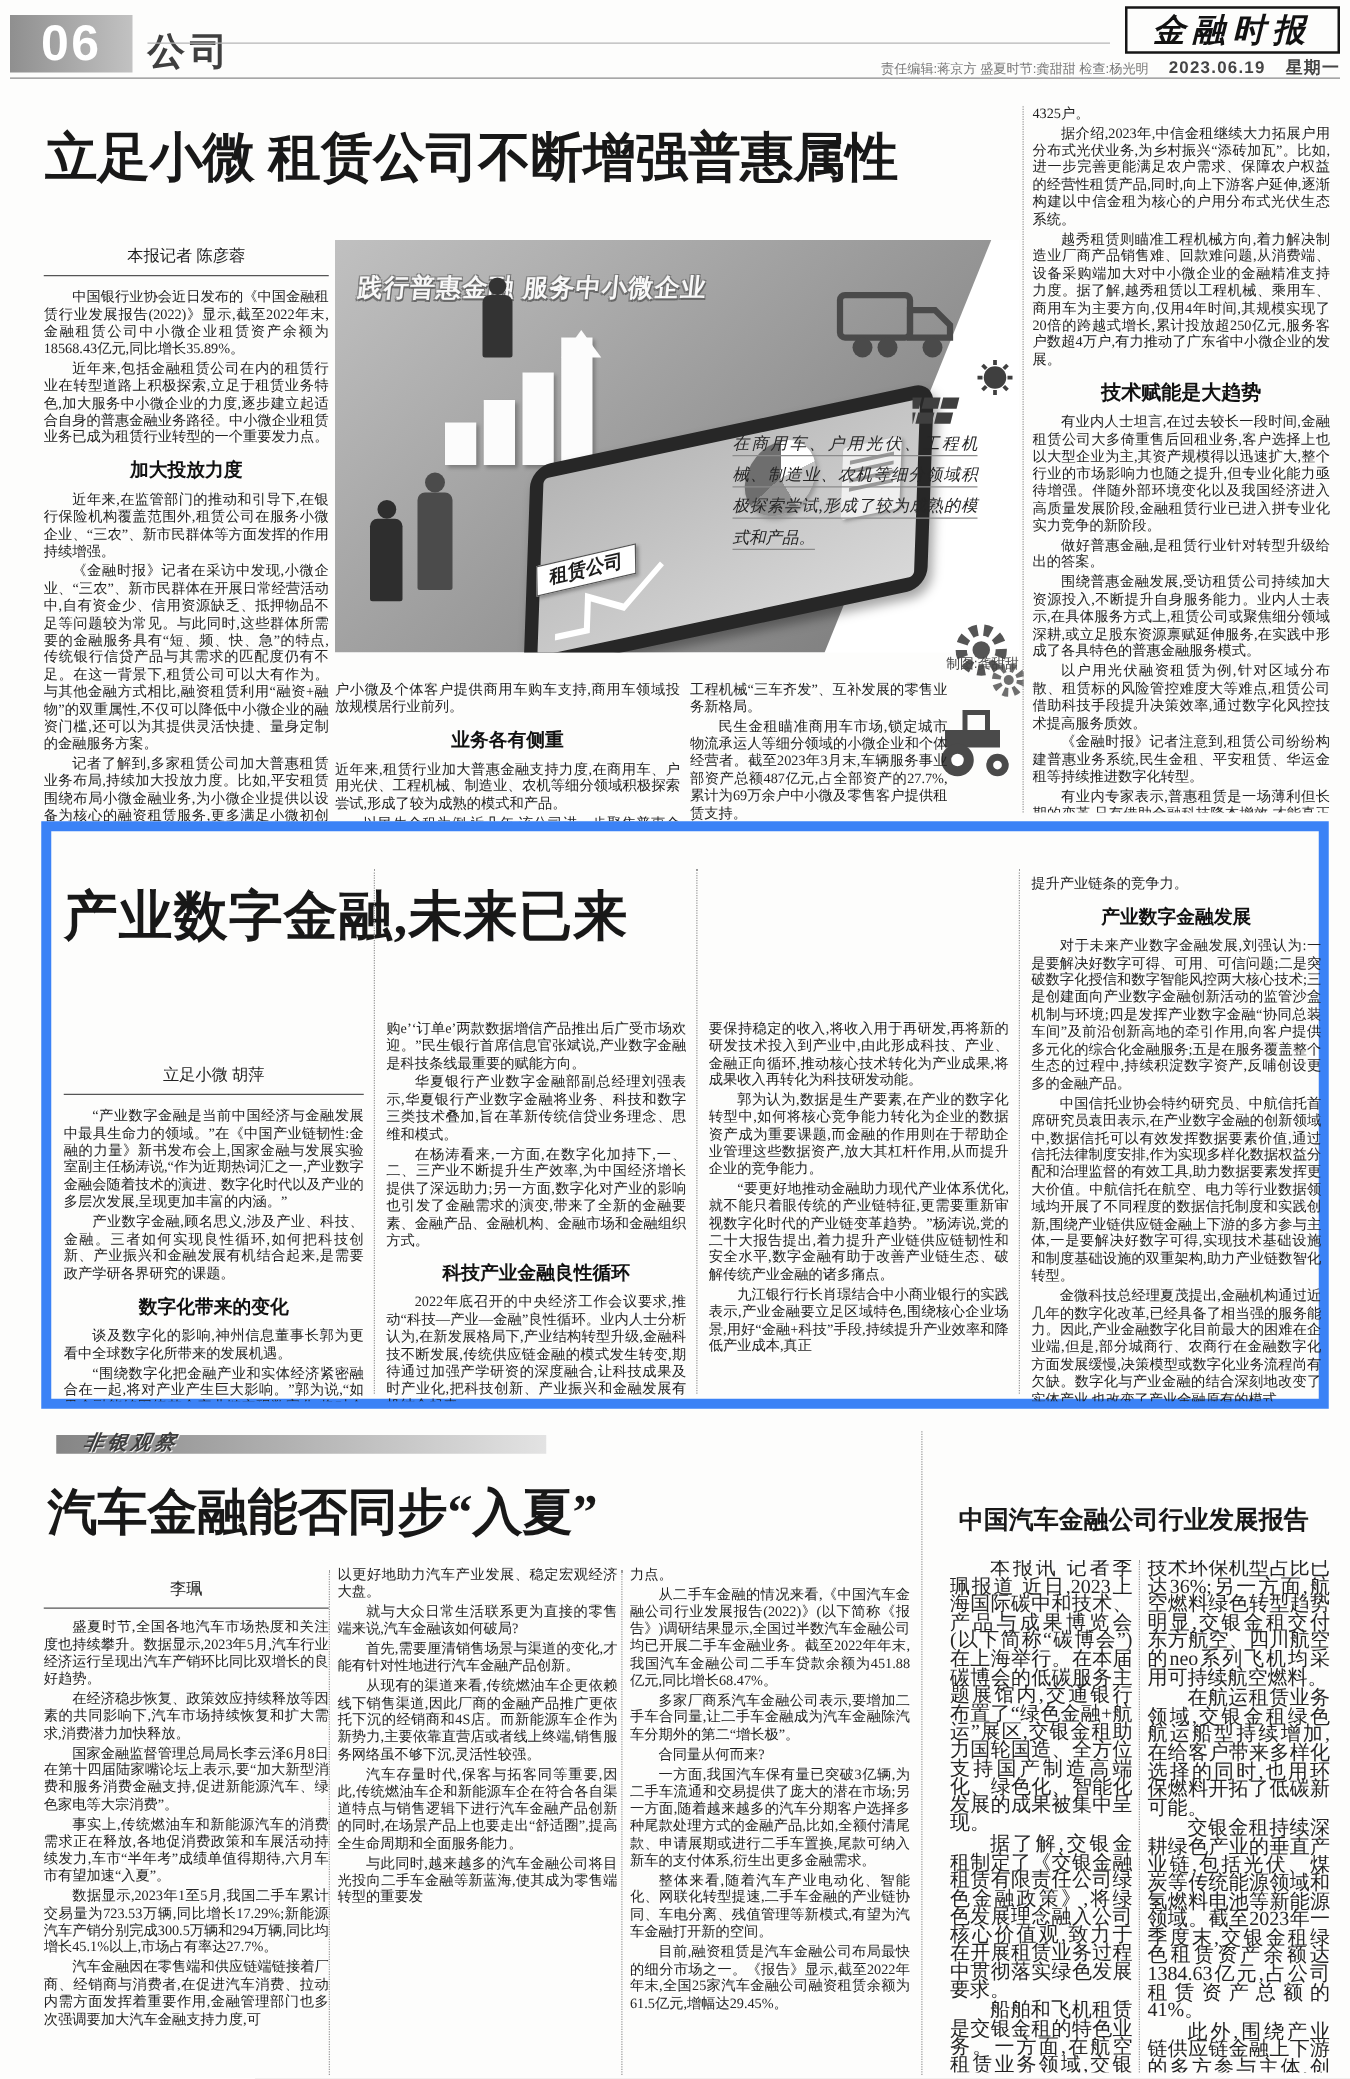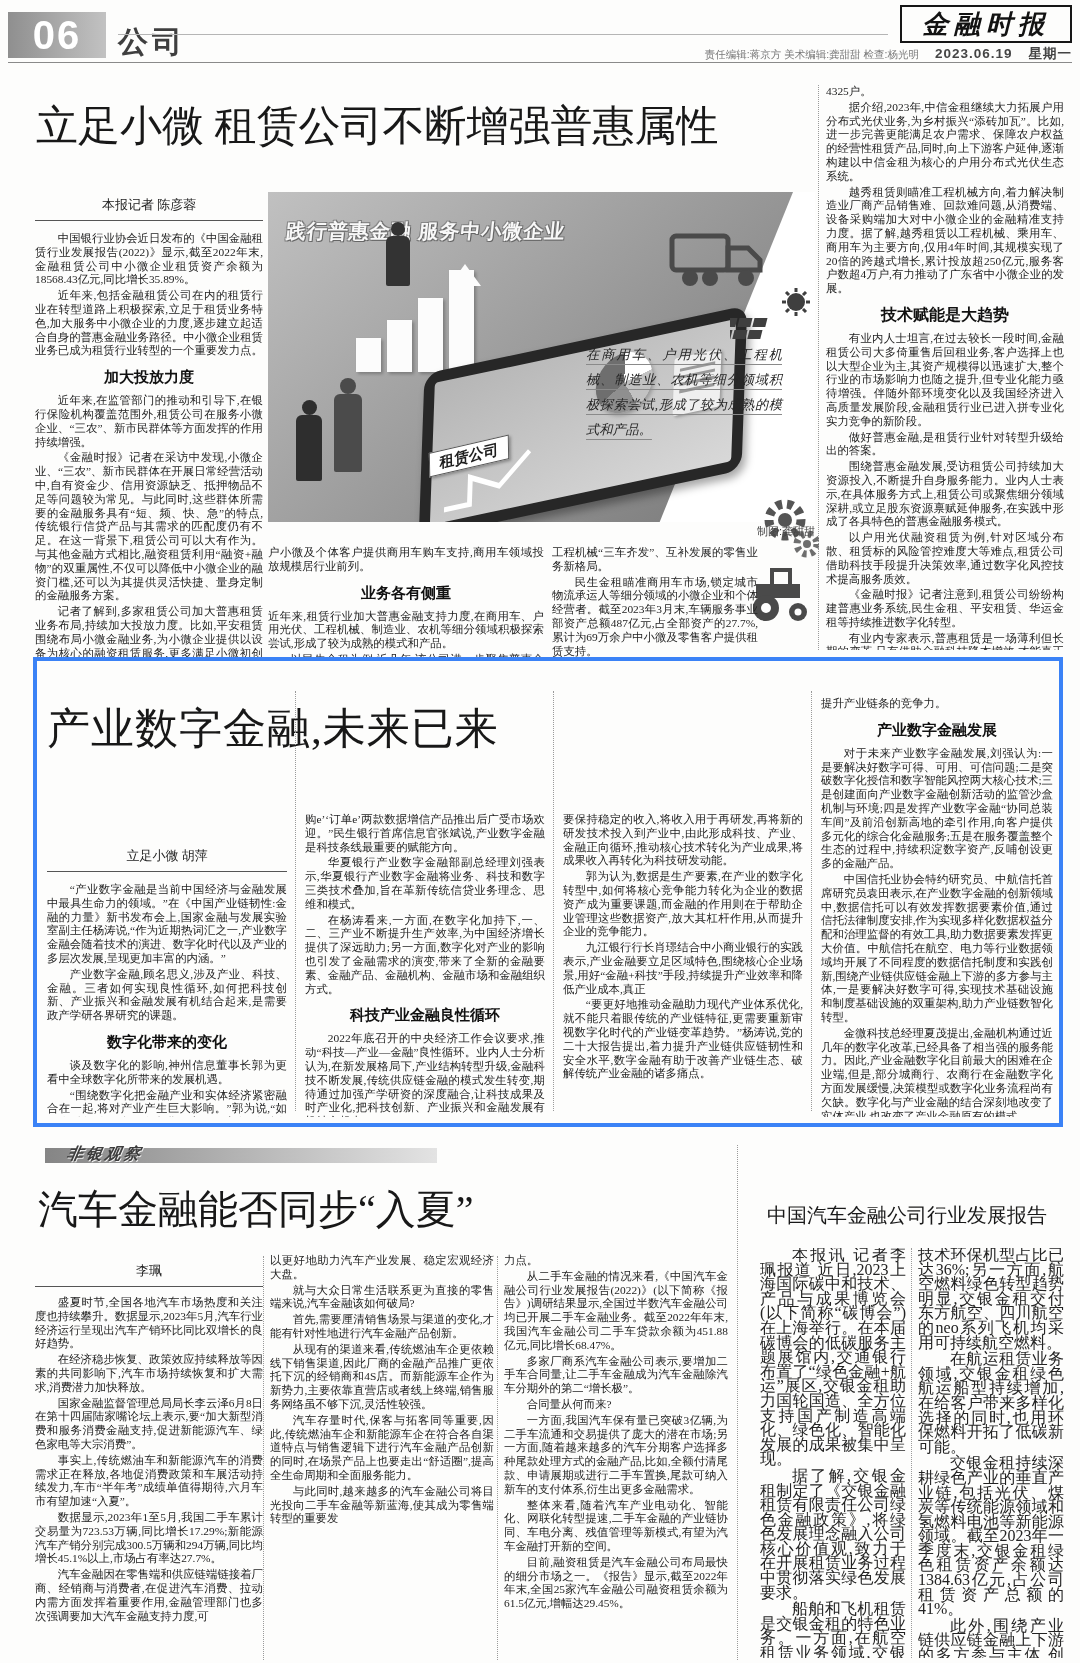--- a/index.html
+++ b/index.html
@@ -18,21 +18,21 @@
 .meta .eds{font:10.5px "Liberation Sans",sans-serif;color:#777}
 .meta .dt,.meta .wd{font:bold 13.5px "Liberation Sans",sans-serif;color:#444;letter-spacing:1px}
 .hrule{left:8px;top:62px;width:1064px;height:0;border-top:1.5px solid #8a8a8a}
 
 .col{font-size:11.4px;line-height:13.8px;text-align:justify;color:#232323;overflow:hidden}
 .col p{text-indent:2em;margin:0 0 2px 0}
 .cont0 p:first-child{text-indent:0}
 h3.sub{font:bold 15px/20px "Liberation Sans",sans-serif;color:#111;text-align:center;margin:9px 0 7px}
 .byline{display:block;text-align:center;font:13px/18px "Liberation Serif",serif;color:#222;
   border-bottom:1.5px solid #555;padding-bottom:6px}
-.headline{font-family:"Liberation Serif",serif;font-weight:400;color:#181818;white-space:nowrap}
+.headline{font-family:"Liberation Serif",serif;font-weight:700;color:#181818;white-space:nowrap}
 .vsep{border-left:1px dotted #9a9a9a;width:0}
 
 .illus{left:268px;top:192px;width:547px;height:330px;overflow:hidden;background:#fff}
 .illus-bg{position:absolute;left:-140px;top:0;width:665px;height:330px;transform:skewX(-22deg);transform-origin:top left;
   background:linear-gradient(125deg,#cccccc 0%,#a3a3a3 55%,#828282 100%)}
 .slogan{position:absolute;left:18px;top:26px;width:360px;font:bold 20px/26px "Liberation Sans",sans-serif;letter-spacing:1px;
   color:#f8f8f8;text-shadow:1px 1px 0 #666,-1px -1px 0 #888,1px -1px 0 #777,-1px 1px 0 #777;transform:skewX(-6deg)}
 .tablet{position:absolute;left:150px;top:150px;width:330px;height:160px;background:#272727;border-radius:16px;
   transform:rotate(-12deg) skewX(-14deg);box-shadow:4px 6px 8px rgba(0,0,0,.35);padding:11px}
 .screen{width:100%;height:100%;background:linear-gradient(160deg,#b5b5b5,#d8d8d8);border-radius:4px;position:relative;overflow:hidden}
@@ -47,40 +47,40 @@
 .person{position:absolute}
 .person .hd{display:block;border-radius:50%;margin:0 auto}
 .person .bd{display:block;border-radius:6px 6px 2px 2px}
 .tagchip{position:absolute;left:160px;top:252px;background:#fff;border:1px solid #555;padding:1px 10px;
   font:bold 15px/20px "Liberation Sans",sans-serif;color:#1d1d1d;transform:rotate(-13deg) skewX(-12deg);box-shadow:2px 2px 3px rgba(0,0,0,.3)}
 .caption{position:absolute;left:318px;top:150px;width:196px;font:italic 13.2px/25px "Liberation Serif",serif;color:#262626;
   text-align:justify;text-decoration:underline;text-underline-offset:5px;text-decoration-color:#8a8a8a}
 .icn{position:absolute}
 .credit{font:11px/14px "Liberation Sans",sans-serif;color:#444;text-align:right}
 
-.redbox{left:33px;top:657px;width:1030px;height:470px;border:4px solid #3b82f6;background:#fdfdfc}
+.redbox{left:33px;top:657px;width:1030px;height:470px;border:8px solid #3b82f6;background:#fdfdfc}
 .f-headline{left:10px;top:39px;font-size:43px;letter-spacing:1px}
 
 .ribbon{left:45px;top:1148px;width:392px;height:15px;background:linear-gradient(90deg,#858585,#e3e3e3)}
 .ribbon span{position:relative;top:-4px;left:22px;font:italic bold 16px "Liberation Sans",sans-serif;color:#3d3d3d;
   letter-spacing:3px;transform:skewX(-10deg);display:inline-block;text-shadow:1px 1px 0 #f2f2f2}
 .g-headline{font-size:20px;text-align:center;white-space:nowrap}
 .gcol{font-size:16px;line-height:14.6px}
 </style>
 </head>
 <body>
 
 <div class="page">
 
   <div class="abs pagenum">06</div>
   <div class="abs section">公司</div>
   <div class="abs hline1"></div>
   <div class="abs logo">金融时报</div>
   <div class="abs meta">
-    <span class="eds">责任编辑:蒋京方 美术编辑:龚甜甜 检查:杨光明</span>
+    <span class="eds">责任编辑:蒋京方 盛夏时节:龚甜甜 检查:杨光明</span>
     <span class="dt">2023.06.19</span>
     <span class="wd">星期一</span>
   </div>
   <div class="abs hrule"></div>
 
   <div class="abs headline" style="left:36px;top:98px;font-size:42px">立足小微 租赁公司不断增强普惠属性</div>
   <div class="abs" style="left:35px;top:196px;width:228px">
     <span class="byline">本报记者 陈彦蓉</span>
   </div>
   <div class="abs col" style="left:35px;top:232px;width:228px;height:456px">
@@ -240,22 +240,22 @@
       <h3 class="sub">科技产业金融良性循环</h3>
       <div>
           <p>2022年底召开的中央经济工作会议要求,推动“科技—产业—金融”良性循环。业内人士分析认为,在新发展格局下,产业结构转型升级,金融科技不断发展,传统供应链金融的模式发生转变,期待通过加强产学研资的深度融合,让科技成果及时产业化,把科技创新、产业振兴和金融发展有机结合起来。</p>
         </div>
     </div>
     <div class="abs vsep" style="left:516px;top:30px;height:420px"></div>
     <div class="abs col" style="left:526px;top:152px;width:240px;height:304px">
       <div class="cont0">
           <p>要保持稳定的收入,将收入用于再研发,再将新的研发技术投入到产业中,由此形成科技、产业、金融正向循环,推动核心技术转化为产业成果,将成果收入再转化为科技研发动能。</p>
           <p>郭为认为,数据是生产要素,在产业的数字化转型中,如何将核心竞争能力转化为企业的数据资产成为重要课题,而金融的作用则在于帮助企业管理这些数据资产,放大其杠杆作用,从而提升企业的竞争能力。</p>
+          <p>“要更好地推动金融助力现代产业体系优化,就不能只着眼传统的产业链特征,更需要重新审视数字化时代的产业链变革趋势。”杨涛说,党的二十大报告提出,着力提升产业链供应链韧性和安全水平,数字金融有助于改善产业链生态、破解传统产业金融的诸多痛点。</p>
           <p>九江银行行长肖璟结合中小商业银行的实践表示,产业金融要立足区域特色,围绕核心企业场景,用好“金融+科技”手段,持续提升产业效率和降低产业成本,真正</p>
-          <p>“要更好地推动金融助力现代产业体系优化,就不能只着眼传统的产业链特征,更需要重新审视数字化时代的产业链变革趋势。”杨涛说,党的二十大报告提出,着力提升产业链供应链韧性和安全水平,数字金融有助于改善产业链生态、破解传统产业金融的诸多痛点。</p>
         </div>
     </div>
     <div class="abs vsep" style="left:774px;top:30px;height:420px"></div>
     <div class="abs col" style="left:784px;top:36px;width:232px;height:420px">
       <div class="cont0">
           <p>提升产业链条的竞争力。</p>
         </div>
       <h3 class="sub">产业数字金融发展</h3>
       <div>
           <p>对于未来产业数字金融发展,刘强认为:一是要解决好数字可得、可用、可信问题;二是突破数字化授信和数字智能风控两大核心技术;三是创建面向产业数字金融创新活动的监管沙盒机制与环境;四是发挥产业数字金融“协同总装车间”及前沿创新高地的牵引作用,向客户提供多元化的综合化金融服务;五是在服务覆盖整个生态的过程中,持续积淀数字资产,反哺创设更多的金融产品。</p>

